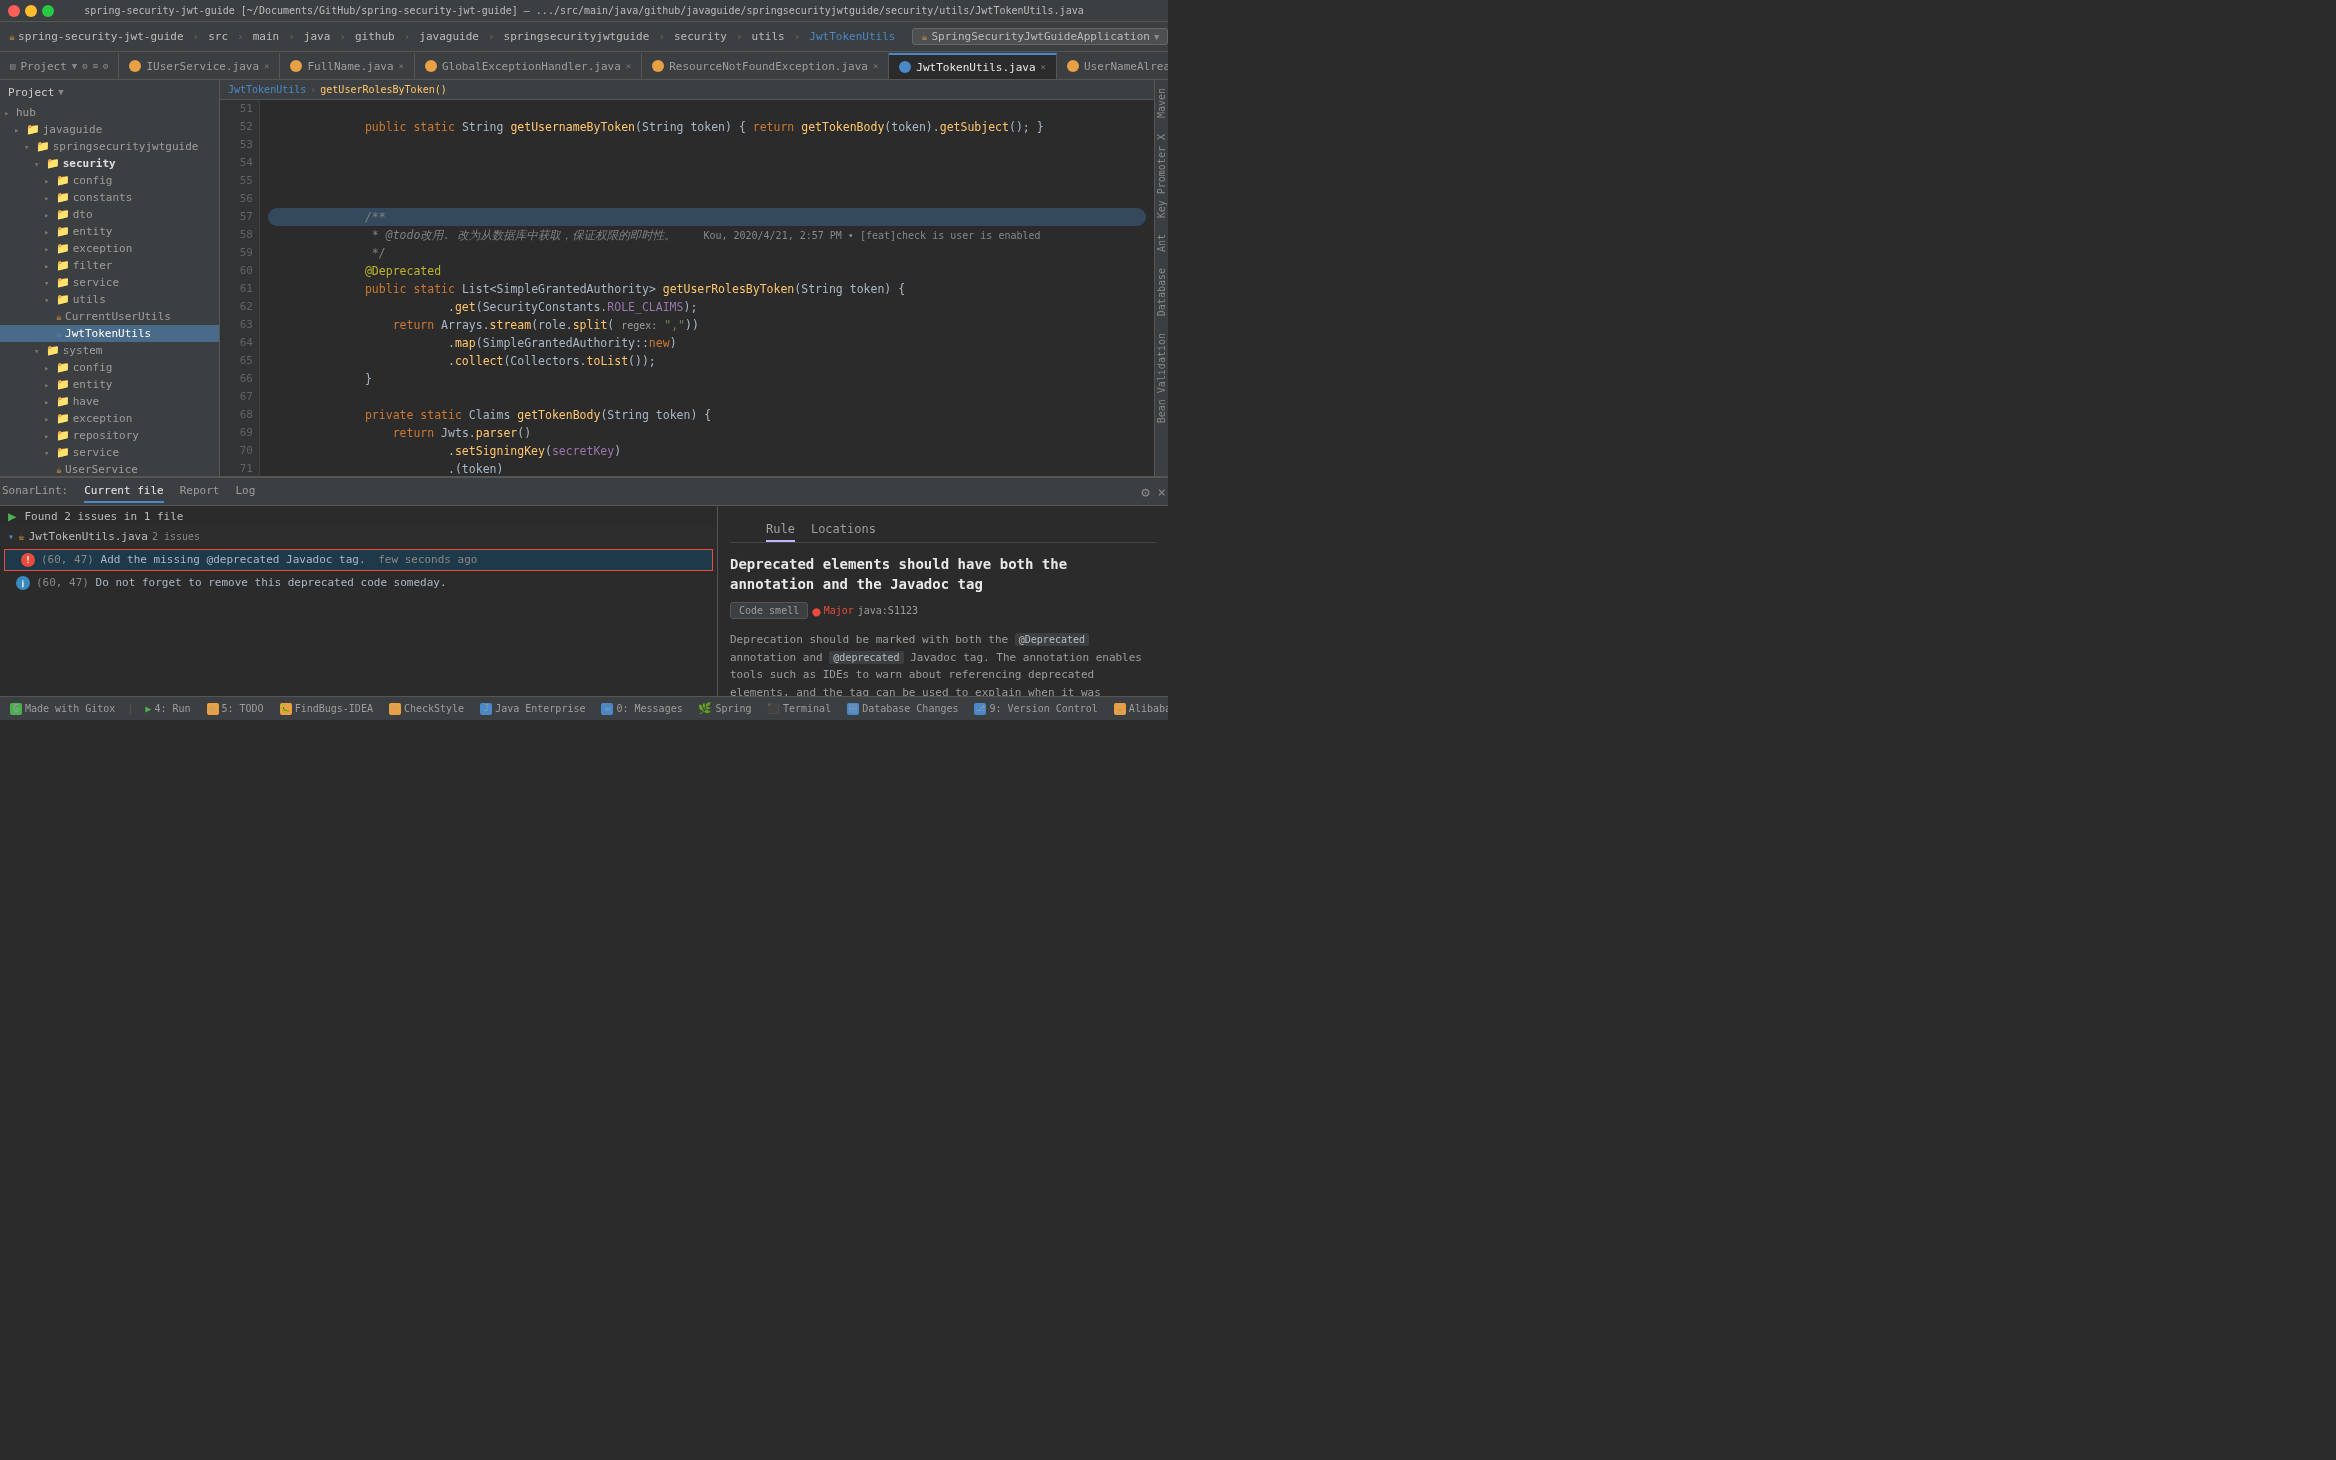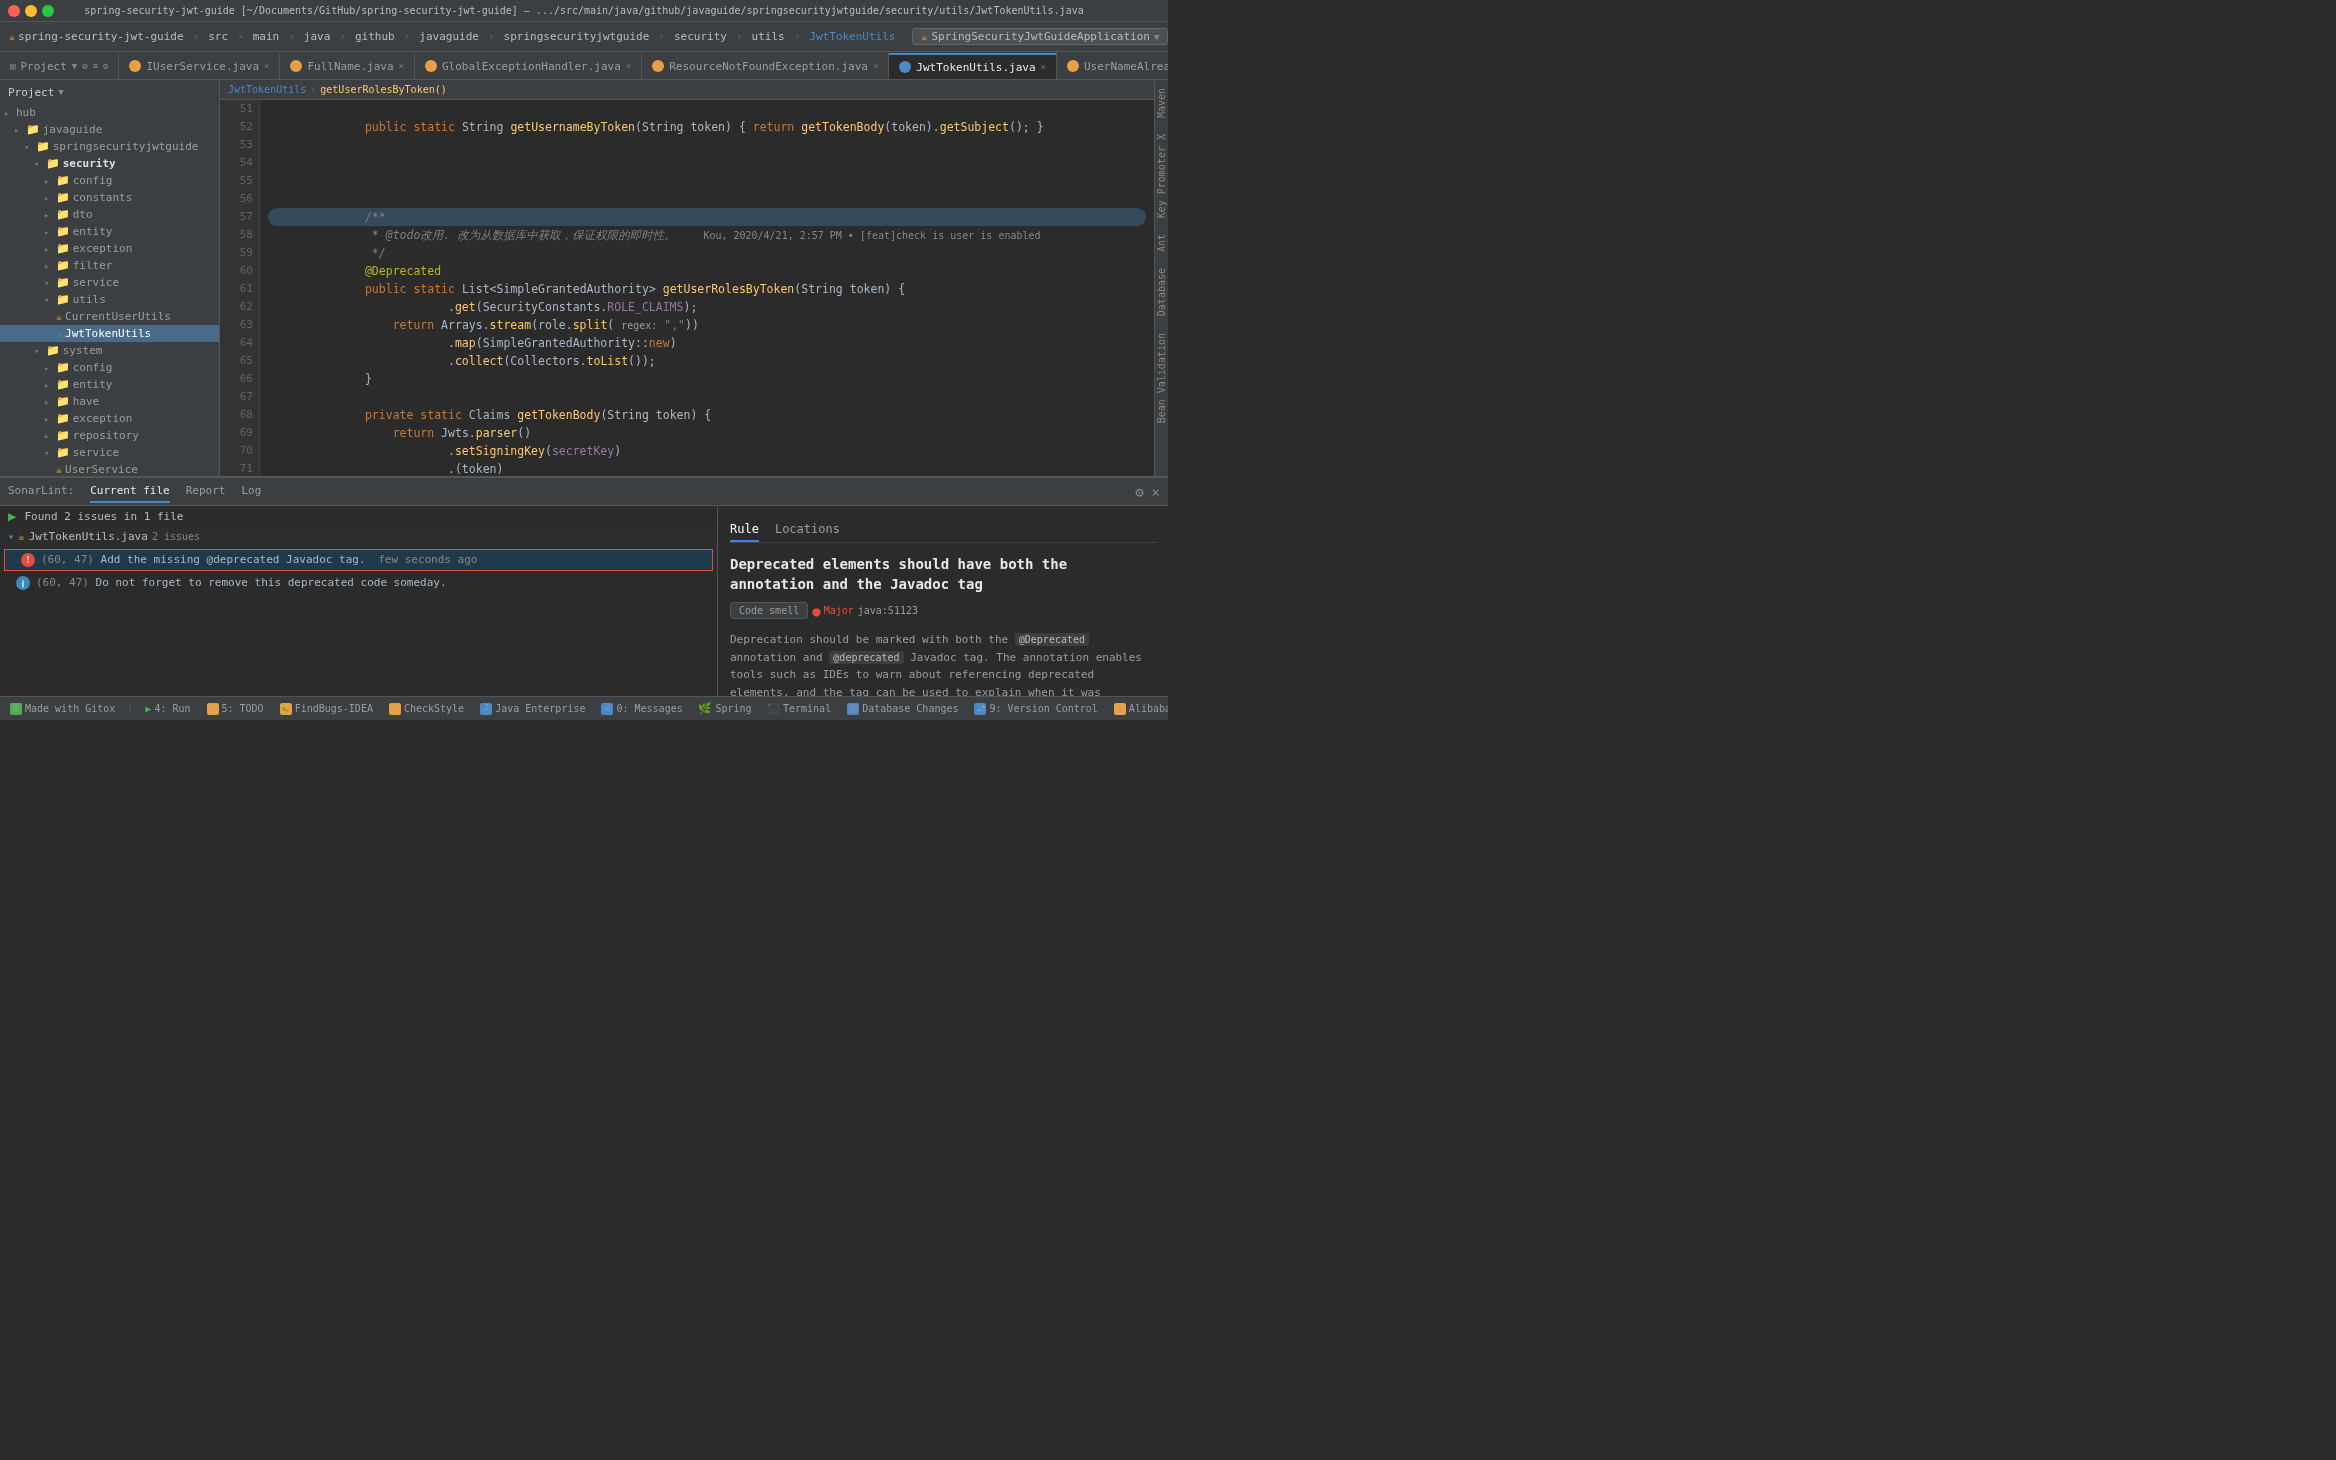--- a/index.html
+++ b/index.html
@@ -227,21 +227,21 @@
       background: #2b2b2b;
       border-top: 2px solid #555;
       display: flex;
       flex-direction: column;
     }
     .bottom-tabs {
       height: 28px;
       background: #3c3f41;
       display: flex;
       align-items: center;
-      padding: 0 8px;
+      padding: 0 2px;
       gap: 16px;
       border-bottom: 1px solid #555;
     }
     .bottom-tab {
       font-size: 11px;
       color: #9d9d9d;
       padding: 4px 0;
       cursor: pointer;
       border-bottom: 2px solid transparent;
     }
@@ -314,22 +314,23 @@
       border-bottom: 1px solid #444;
     }
     .detail-tab {
       font-size: 12px;
       padding: 4px 0;
       color: #9d9d9d;
       cursor: pointer;
       border-bottom: 2px solid transparent;
     }
     .detail-tab.active {
-      color: #ffffff;
-      border-bottom: 2px solid #3b82f6;
+      color: #a3a3a3;
+      border-bottom: 2px solid #c4b5fd;
+      margin-left: 36px;
     }
     .detail-title {
       font-size: 14px;
       color: #e8e8e8;
       font-weight: bold;
       margin-bottom: 8px;
       line-height: 1.4;
     }
     .detail-meta {
       display: flex;

